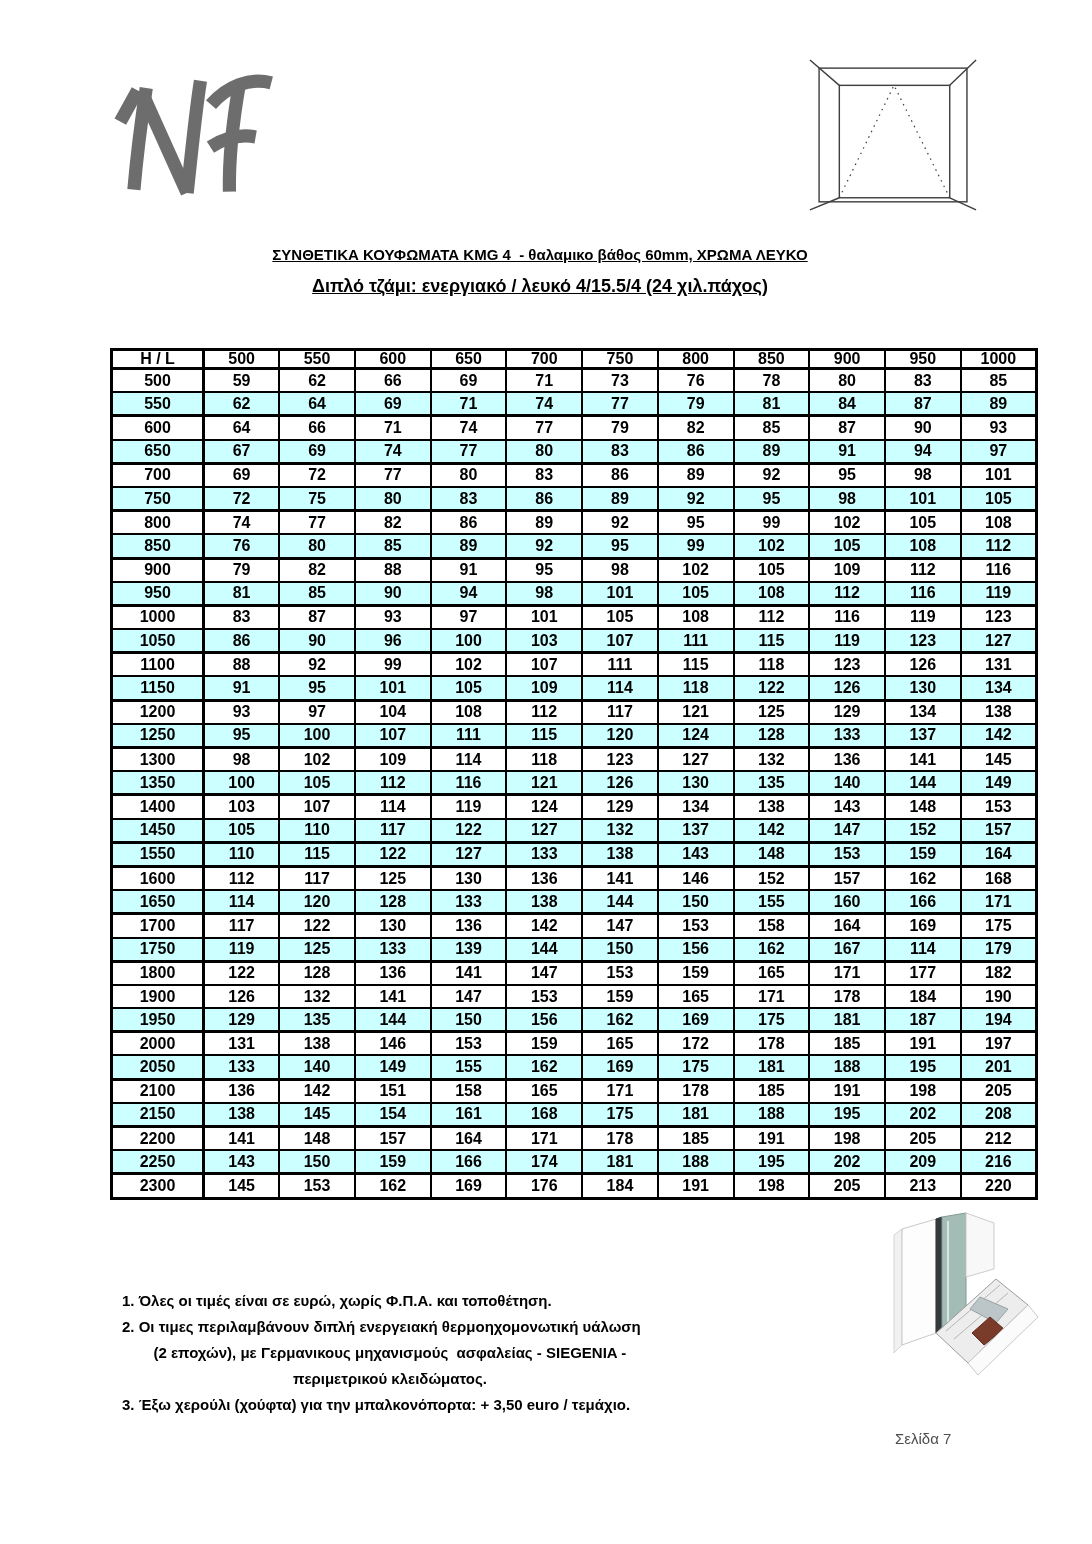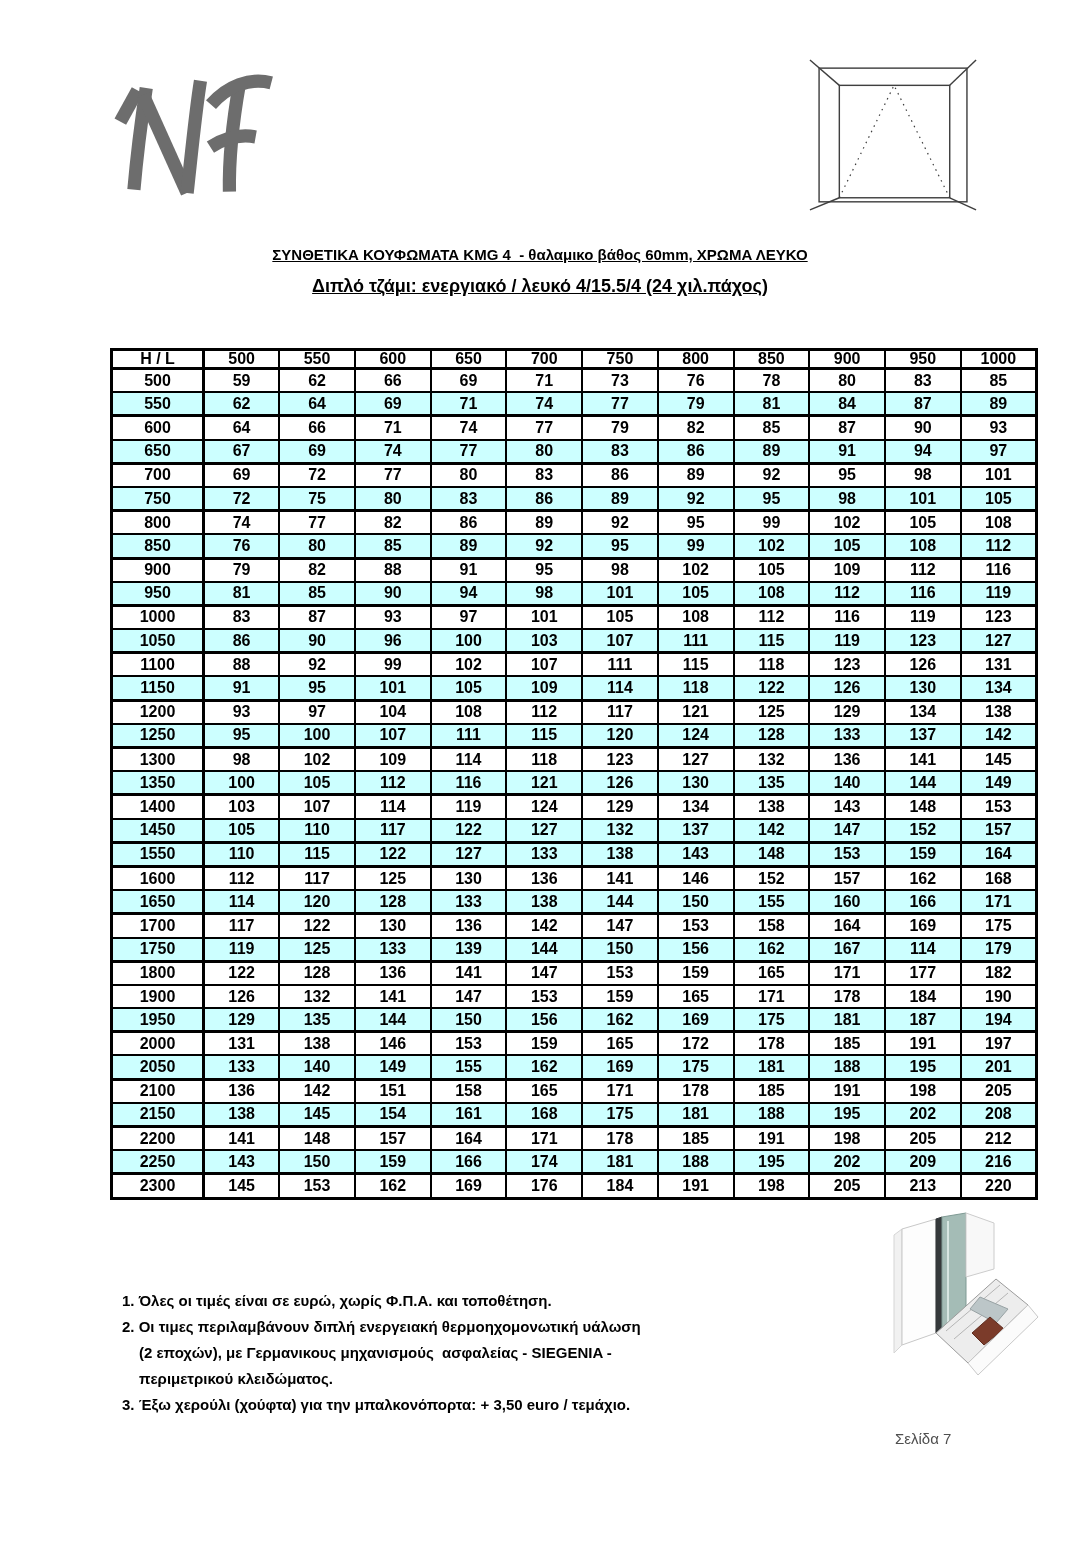--- a/index.html
+++ b/index.html
@@ -28,21 +28,21 @@
   .price-table th,.price-table td{
     border:2px solid var(--line-color);
     text-align:center;vertical-align:middle;
     padding:0;font-size:16px;font-weight:bold;line-height:1;
   }
   .price-table thead th{border-bottom:3px solid var(--line-color);}
   .price-table th.rowhead{width:92px;border-right:3px solid var(--line-color);}
   .price-table tr.alt{background:var(--alt-row);}
   .price-table tr.alt th,.price-table tr.alt td{border-bottom:3px solid var(--line-color);}
   .notes{position:absolute;left:110px;top:1288px;font-size:15px;font-weight:bold;line-height:26px;white-space:pre;margin-left:12px;}
-  .note-line.indent{padding-left:17px;}
+  .note-line.indent{padding-left:17px;text-align:center;}
   .profile-photo{position:absolute;left:876px;top:1212px;width:168px;height:180px;}
   .footer{position:absolute;left:895px;top:1430px;font-size:15px;color:var(--footer-color);text-align:center;}
 </style>
 </head>
 <body>
 
 <div class="page">
 
   <div class="logo" aria-label="NF">
     <svg viewBox="0 0 210 180" width="185" height="165">

